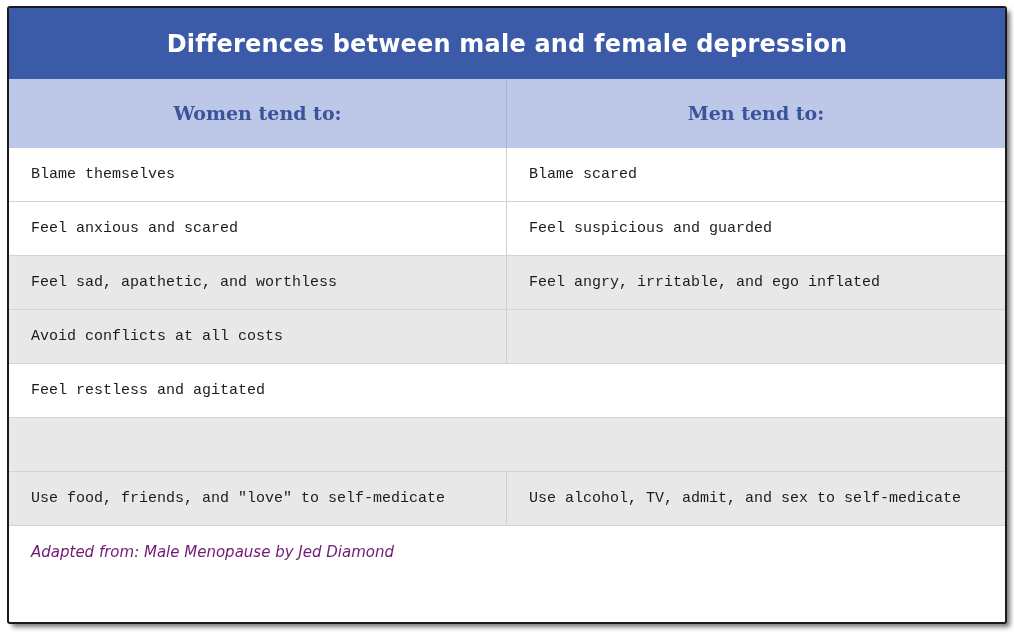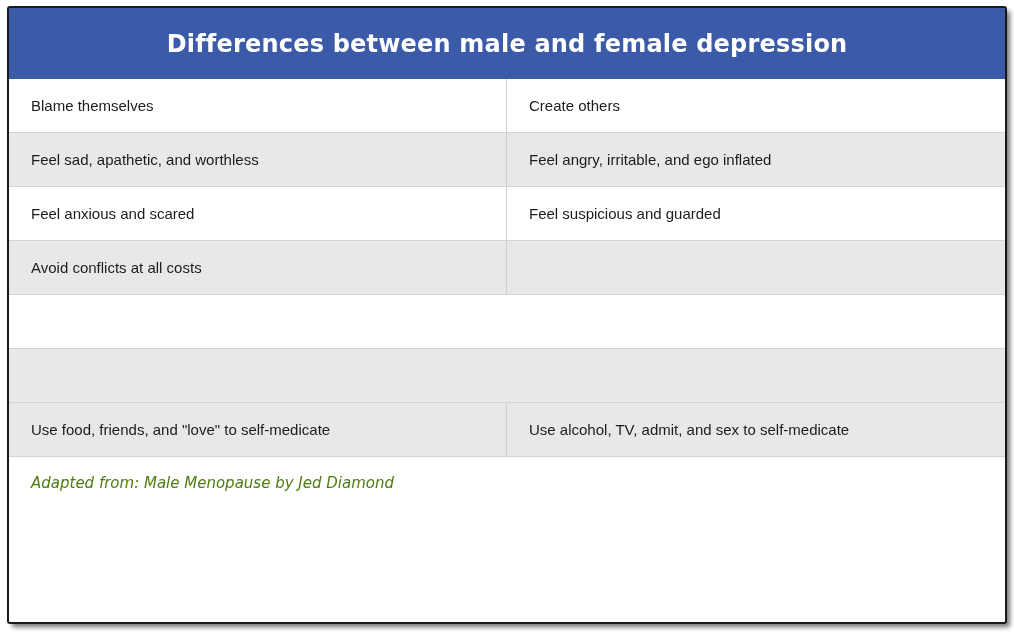--- a/index.html
+++ b/index.html
@@ -99,92 +99,103 @@
     display: flex;
     align-items: center;
     box-sizing: border-box;
     padding-left: 22px;
     padding-right: 12px;
   }
   .cell.left {
     border-right: 1px solid #cfcfcf;
   }
   .cell-text {
-    font-family: Liberation Sans, sans-serif;
+    font-family: Liberation Mono, monospace;
     font-size: 15px;
     color: #1c1c1c;
     line-height: 1.2;
     white-space: nowrap;
   }
 
   
   .footer-row {
     height: 52px;
     background: #ffffff;
     display: flex;
     align-items: center;
     padding-left: 22px;
     box-sizing: border-box;
   }
   .footer-text {
     font-family: "DejaVu Sans", sans-serif;
     font-style: italic;
     font-size: 15px;
-    color: #4d7c0f;
+    color: #701a75;
     line-height: 1.2;
     white-space: nowrap;
   }
 </style>
 </head>
 <body>
 
 <div id="canvas">
   <div id="card">
 
     <div class="title-bar">
       <div class="title-text">Differences between male and female depression</div>
     </div>
 
+    <div class="col-head-row">
+      <div class="col-head left">
+        <span class="col-head-text">Women tend to:</span>
+      </div>
+      <div class="col-head right">
+        <span class="col-head-text">Men tend to:</span>
+      </div>
+    </div>
 
     <div class="body-rows">
 
       <div class="row odd">
         <div class="cell left">
           <span class="cell-text">Blame themselves</span>
         </div>
         <div class="cell right">
-          <span class="cell-text">Create others</span>
+          <span class="cell-text">Blame scared</span>
+        </div>
+      </div>
+
+      <div class="row odd">
+        <div class="cell left">
+          <span class="cell-text">Feel anxious and scared</span>
+        </div>
+        <div class="cell right">
+          <span class="cell-text">Feel suspicious and guarded</span>
         </div>
       </div>
 
       <div class="row even">
         <div class="cell left">
           <span class="cell-text">Feel sad, apathetic, and worthless</span>
         </div>
         <div class="cell right">
           <span class="cell-text">Feel angry, irritable, and ego inflated</span>
         </div>
       </div>
 
+      <div class="row even">
+        <div class="cell left">
+          <span class="cell-text">Avoid conflicts at all costs</span>
+        </div>
+      </div>
+
       <div class="row odd">
-        <div class="cell left">
-          <span class="cell-text">Feel anxious and scared</span>
-        </div>
-        <div class="cell right">
-          <span class="cell-text">Feel suspicious and guarded</span>
-        </div>
-      </div>
-
-      <div class="row even">
-        <div class="cell left">
-          <span class="cell-text">Avoid conflicts at all costs</span>
-        </div>
-      </div>
-
-      <div class="row odd">
+        <div class="cell right">
+          <span class="cell-text">Feel restless and agitated</span>
+        </div>
       </div>
 
       <div class="row even">
       </div>
 
 
       <div class="row even">
         <div class="cell left">
           <span class="cell-text">Use food, friends, and "love" to self-medicate</span>
         </div>

